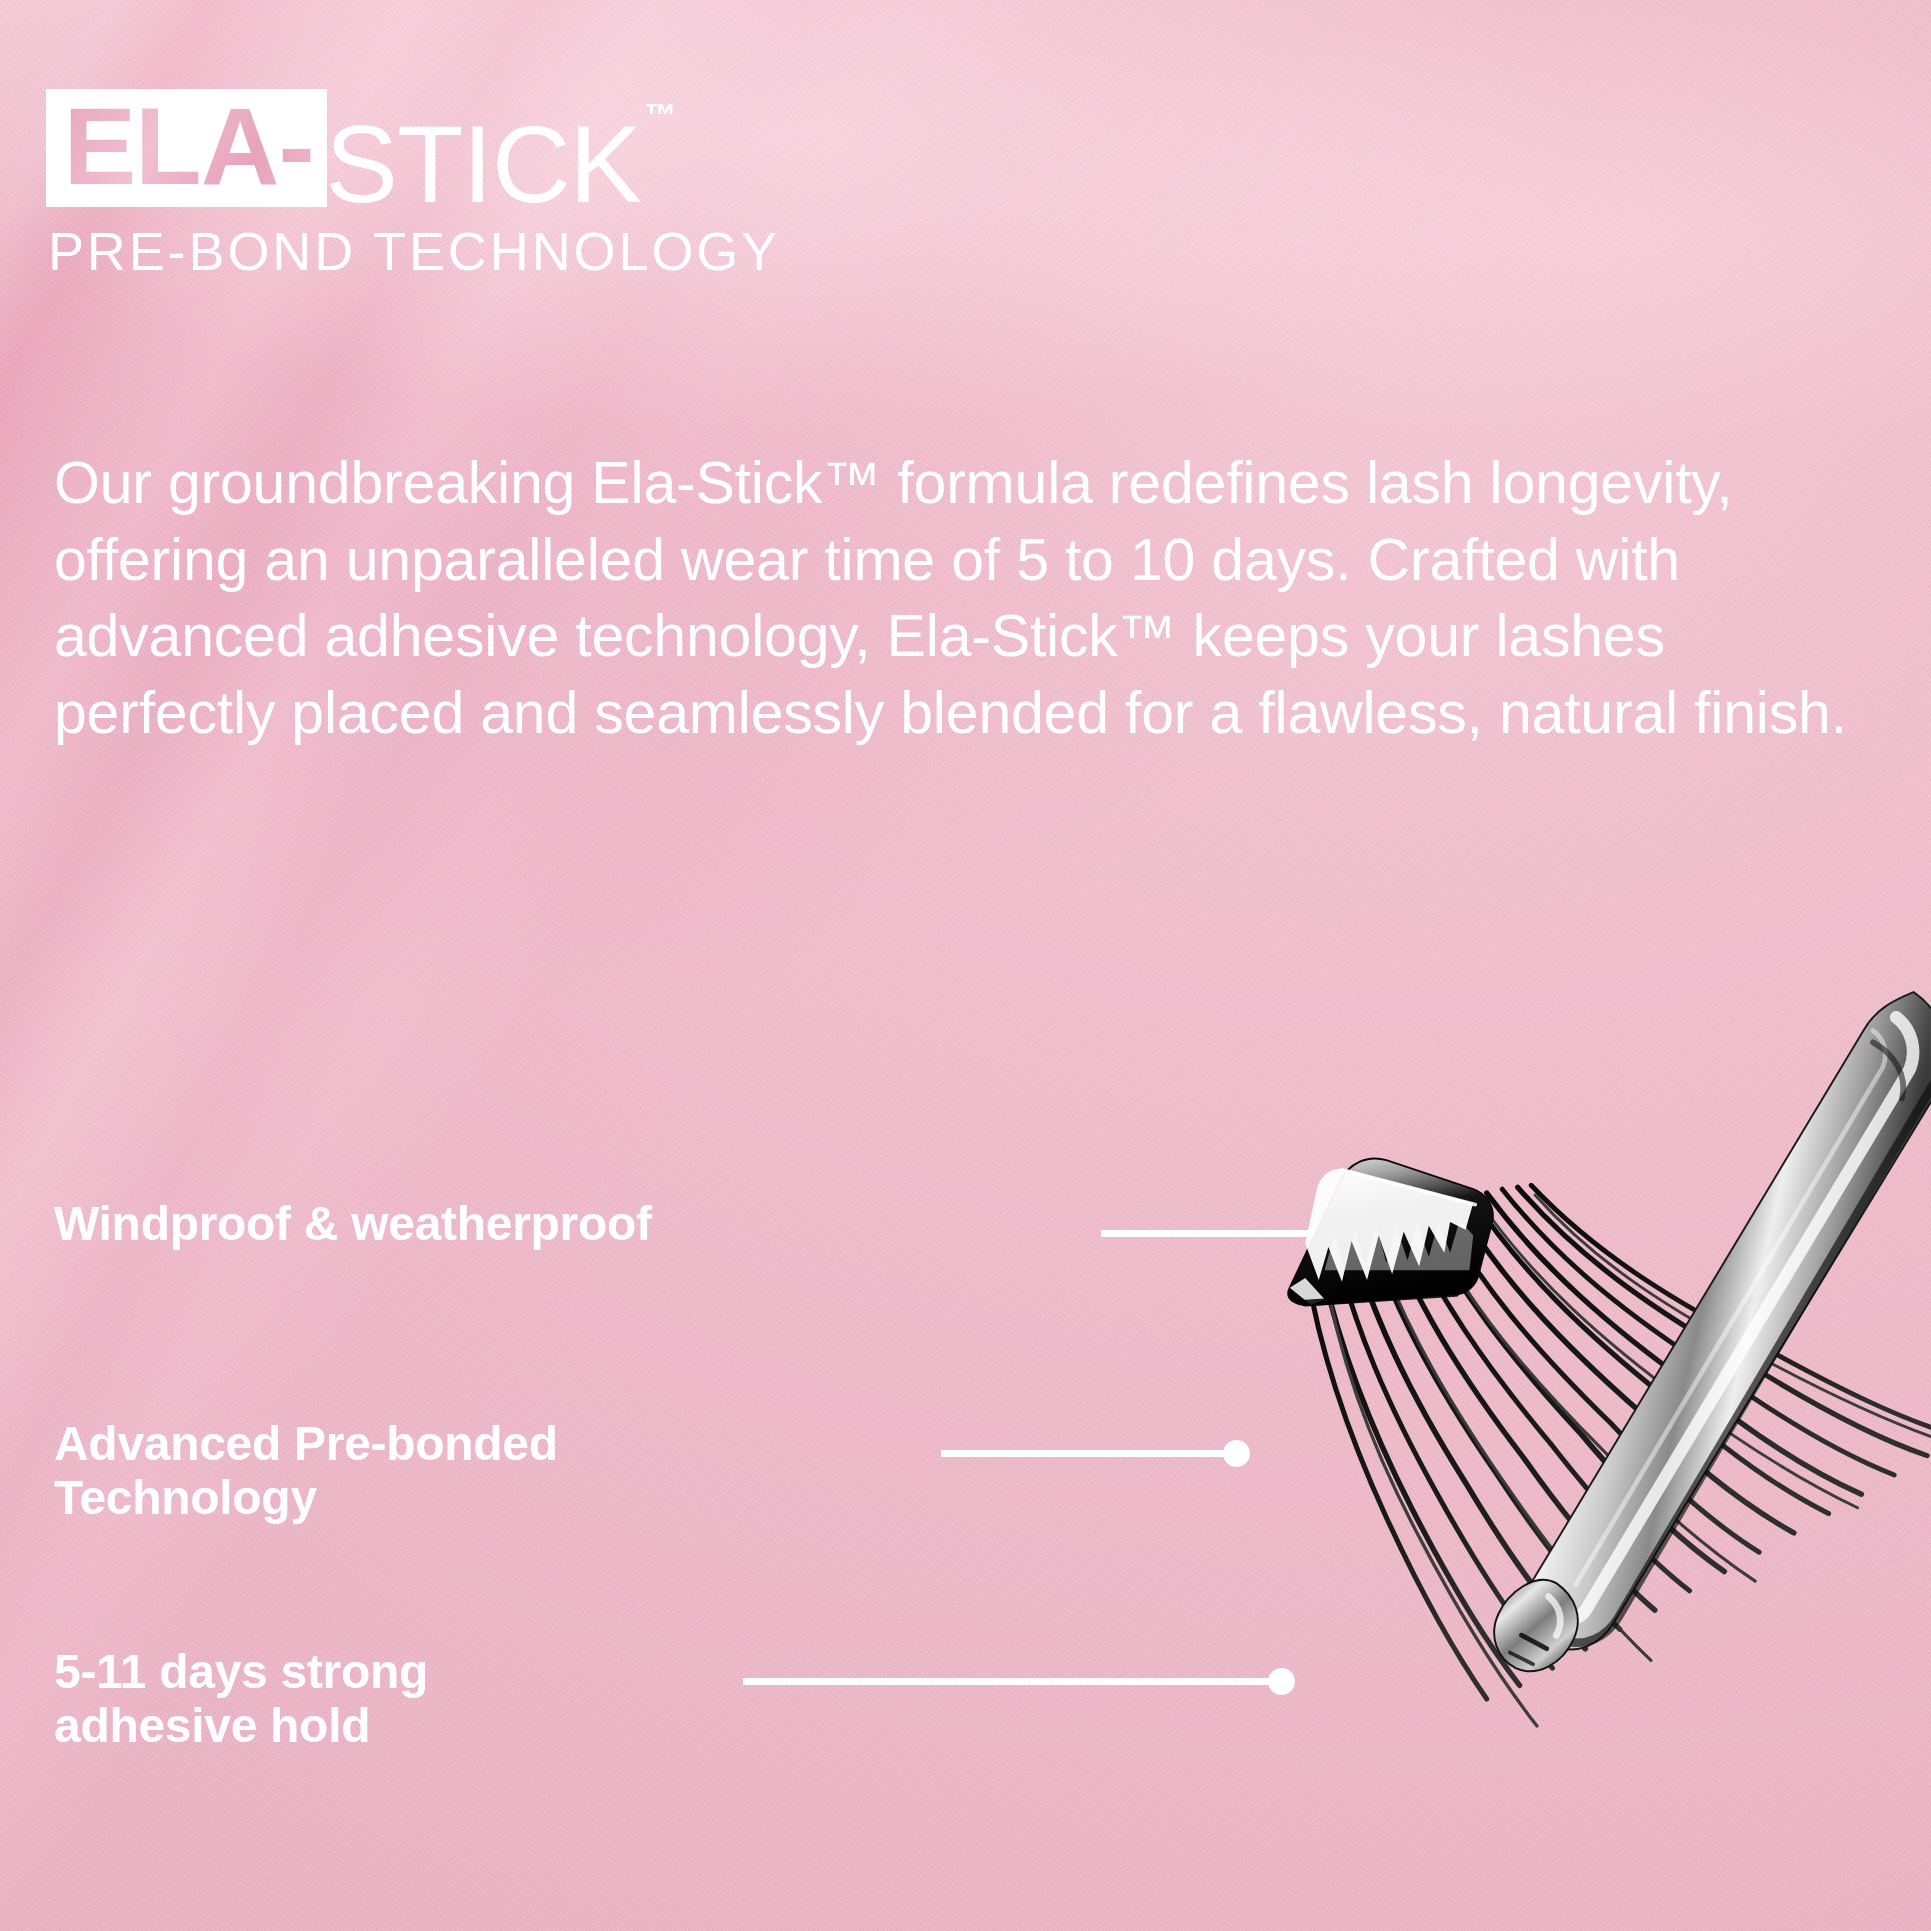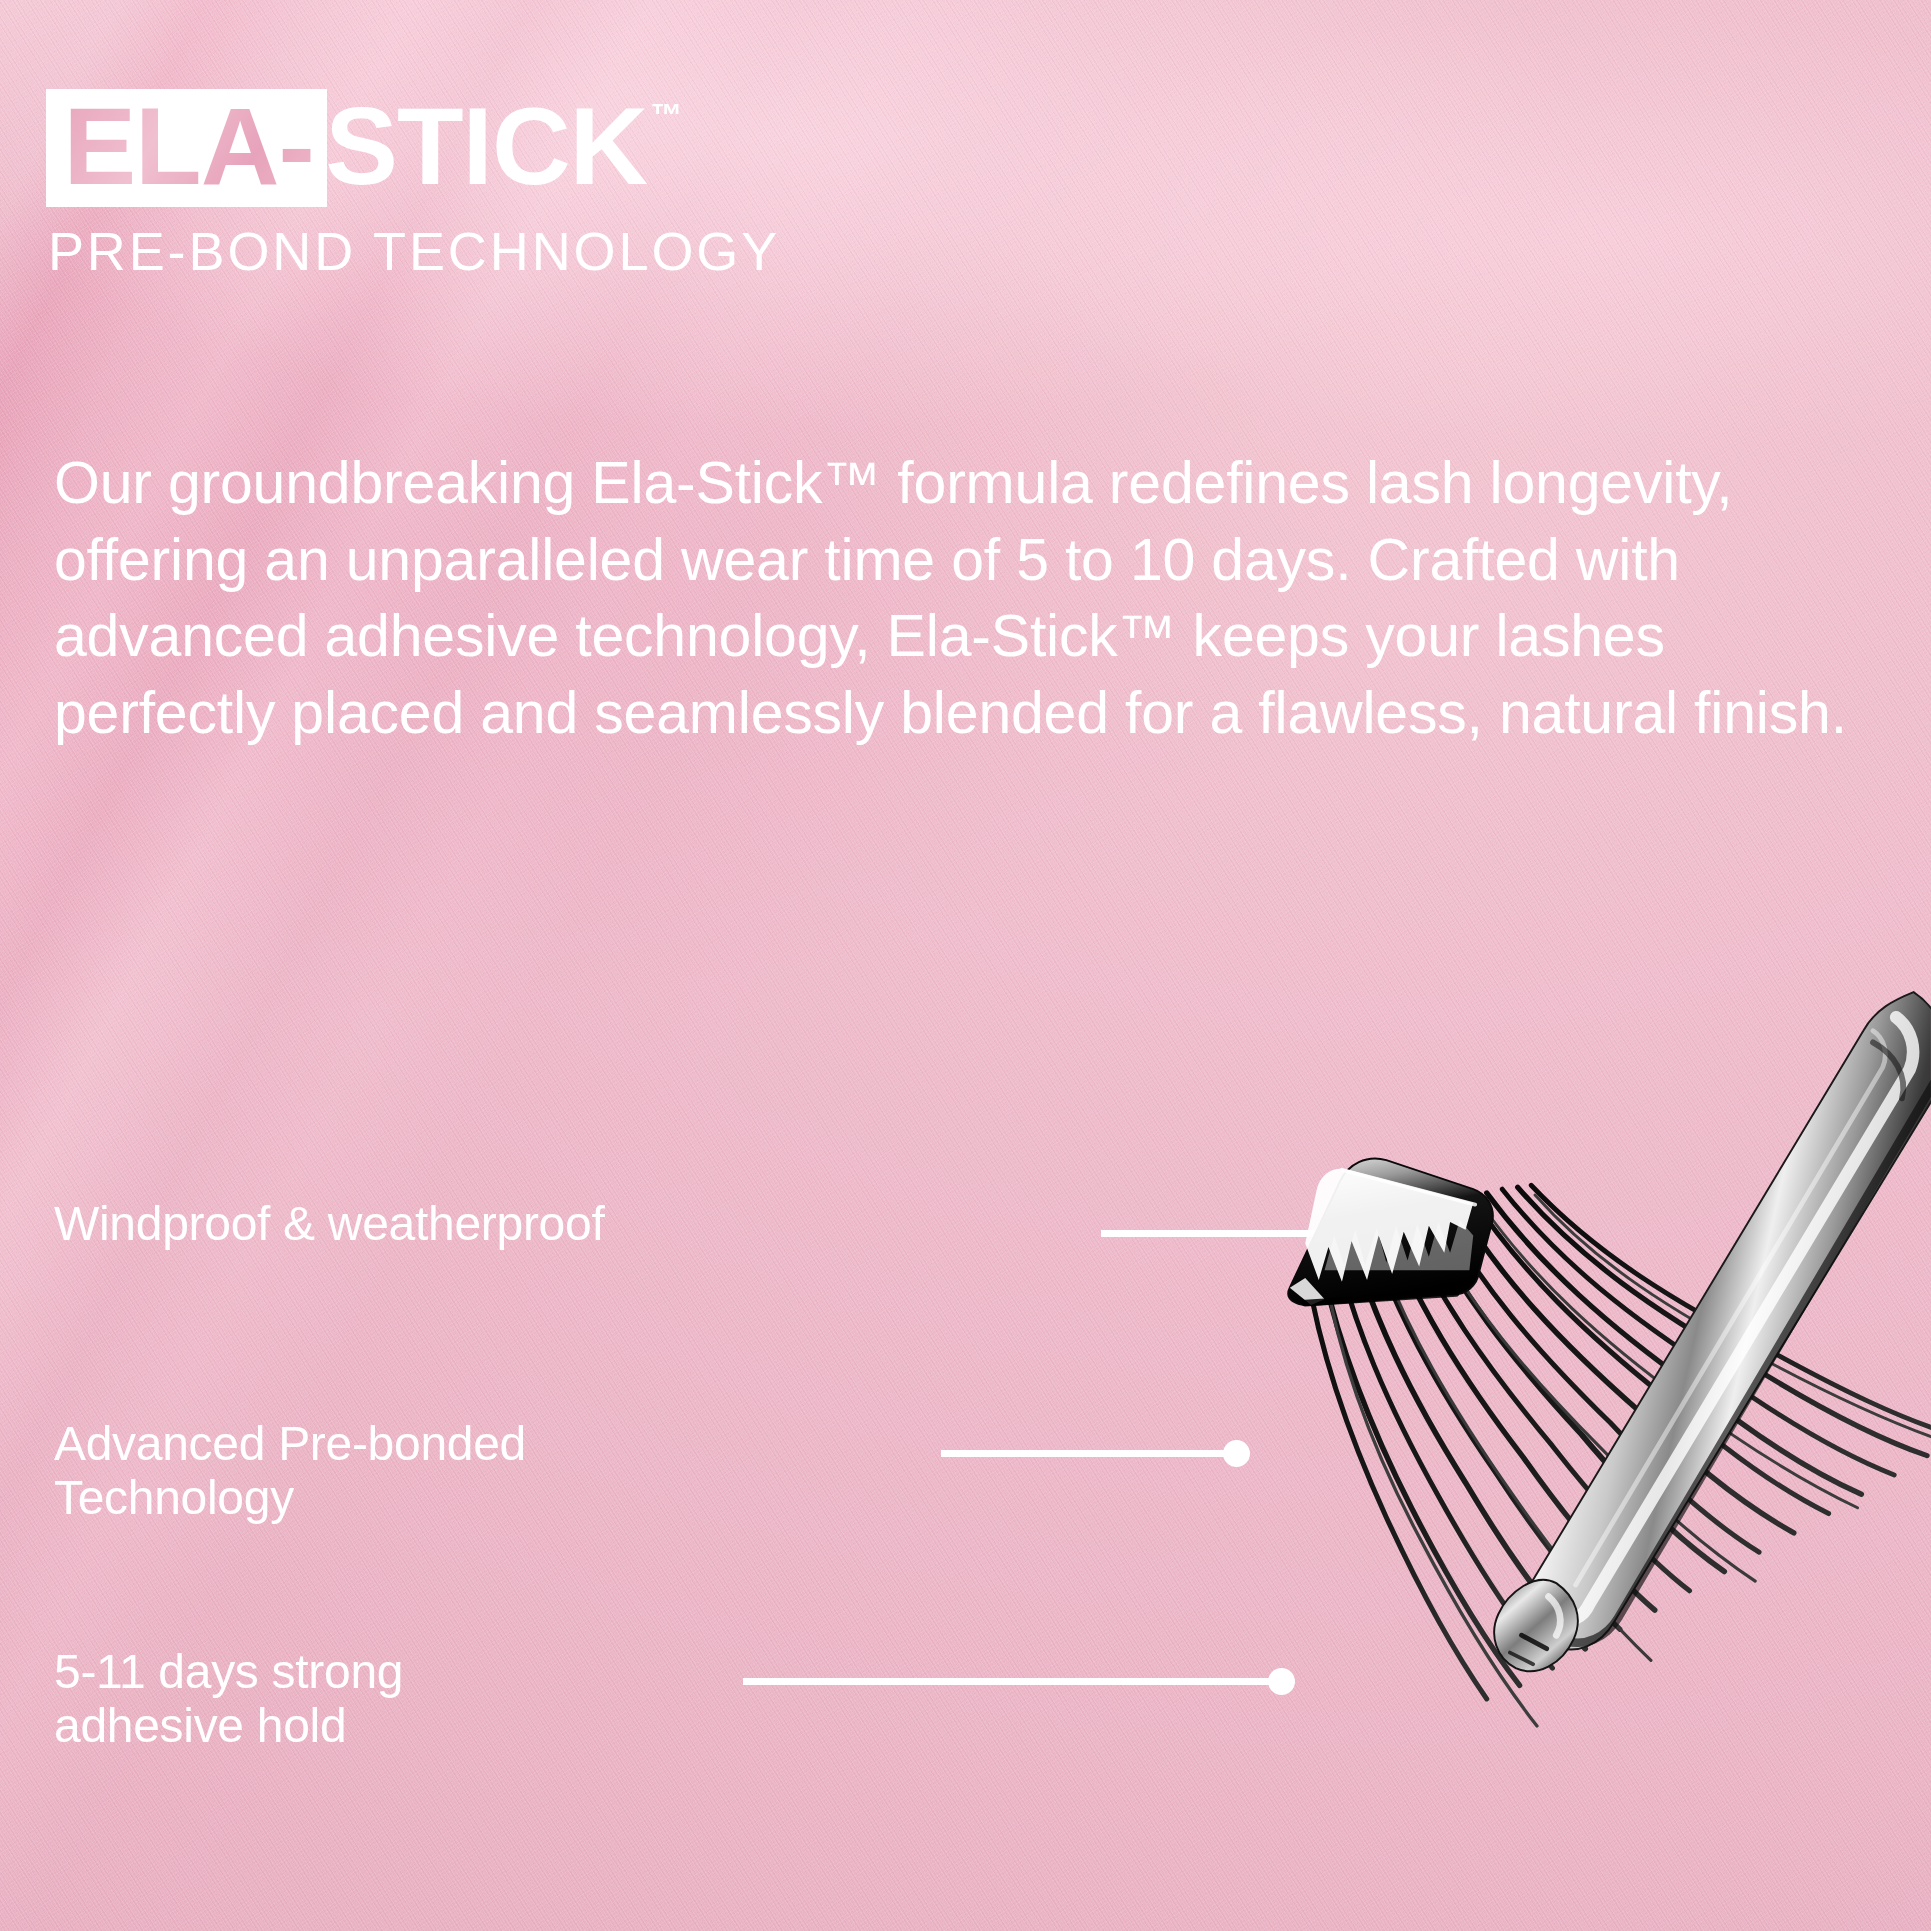--- a/index.html
+++ b/index.html
@@ -109,26 +109,26 @@
     background-image: linear-gradient(122deg, #e8a6bd 0%, #f0c0d0 38%, #e7a3bb 72%, #eeb8c9 100%);
     -webkit-background-clip: text;
     background-clip: text;
     color: transparent;
     -webkit-text-fill-color: transparent;
     white-space: nowrap;
     padding-bottom: 3.9px;
   }
   .logo-stick {
     font-size: 109px;
-    font-weight: 700;
+    font-weight: 400;
     letter-spacing: -1px;
     line-height: 1;
     color: #ffffff;
     margin-left: -1.9px;
-    margin-top: 3px;
+    margin-top: 21px;
     white-space: nowrap;
   }
   .logo-tm {
     color: #ffffff;
     font-size: 32px;
     font-weight: 700;
     line-height: 1;
     margin-top: 9.7px;
     margin-left: 2.9px;
     letter-spacing: 0px;
@@ -165,21 +165,21 @@
     width: 1931px;
   }
   .feature-row {
     position: relative;
     display: flex;
     align-items: flex-start;
   }
   .feature-label {
     color: #ffffff;
     font-size: 48px;
-    font-weight: 400;
+    font-weight: 700;
     line-height: 1.12;
     letter-spacing: -0.3px;
     padding-left: 54px;
     white-space: pre-line;
   }
   .connector {
     position: absolute;
     height: 27px;
     display: flex;
     align-items: center;

